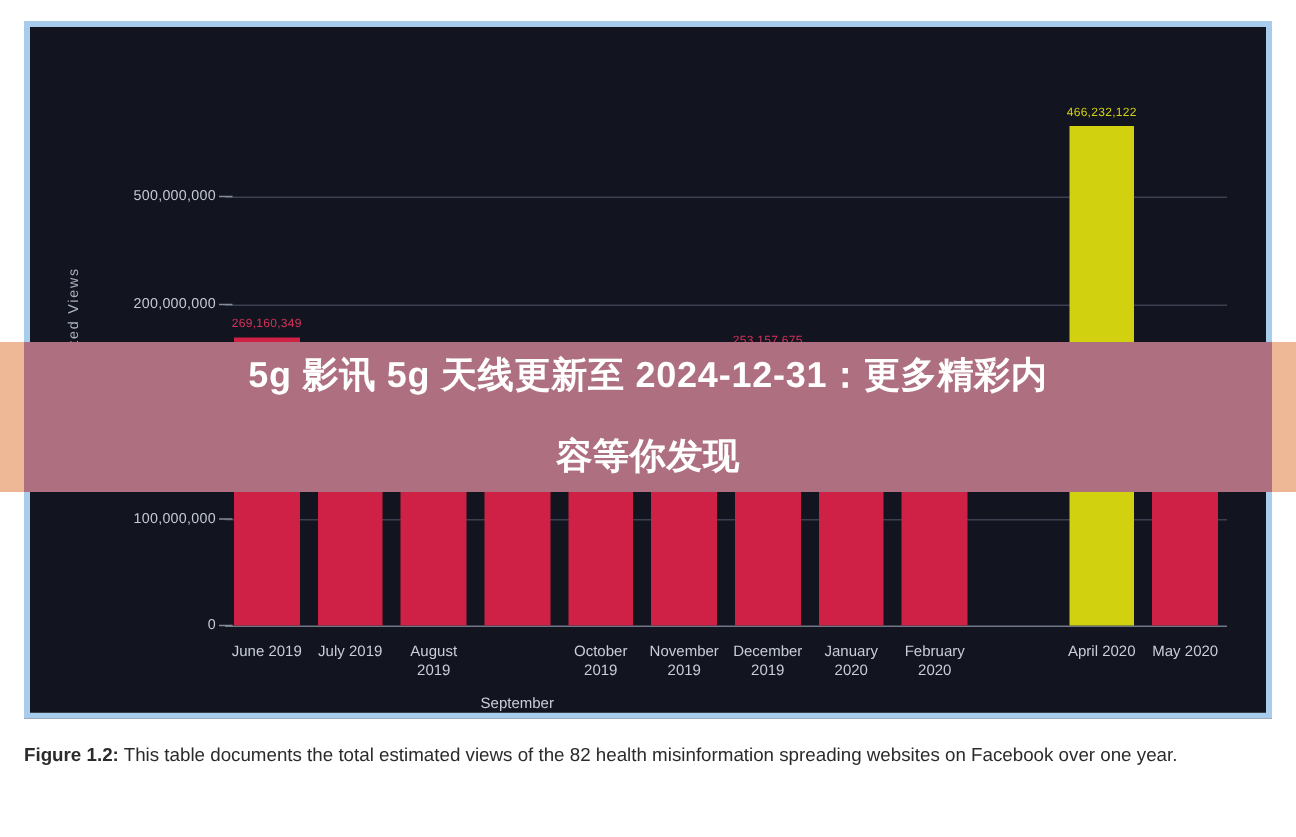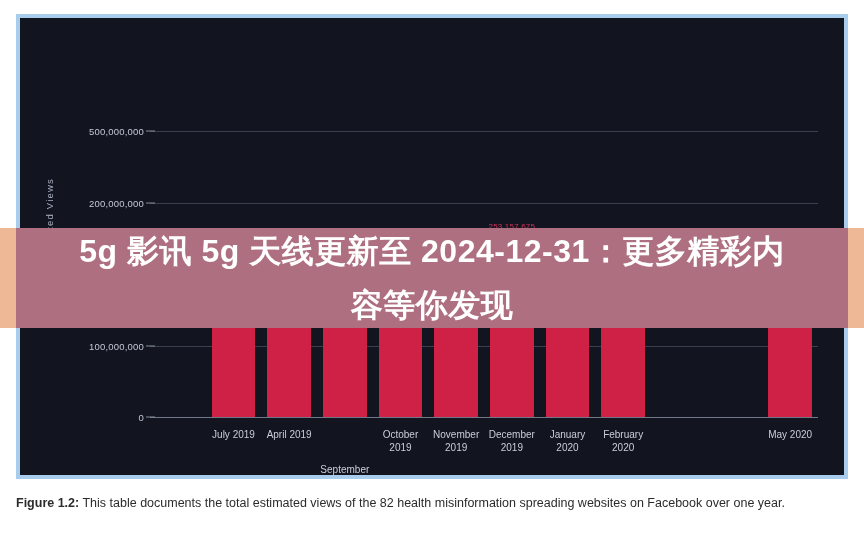--- a/index.html
+++ b/index.html
@@ -66,21 +66,21 @@
     position:absolute;left:0;top:228px;width:864px;height:100px;
     background:#eeb897;
   }
   #overlay-tint{
     position:absolute;left:16px;top:228px;width:832px;height:100px;
     background:rgba(150,85,120,.72);
   }
   #overlay-text{
     position:absolute;left:0;top:228px;width:864px;height:100px;
     display:flex;flex-direction:column;align-items:center;justify-content:center;
-    color:#ffffff;font-size:32px;font-weight:bold;line-height:38px;
+    color:#ffffff;font-size:24px;font-weight:bold;line-height:38px;
     letter-spacing:.5px;text-align:center;gap:16px;
   }
 
   
   #caption{
     position:absolute;left:16px;top:492px;width:828px;
     font-family:"Liberation Sans",sans-serif;
     font-size:12.5px;line-height:22px;color:#2b2b2b;
   }
   #caption b{font-weight:bold;}
@@ -106,27 +106,32 @@
           <div class="ytick-dash" style="top: 327.5px;"></div>
           <div class="ytick" style="top: 327.5px;">100,000,000</div>
           <div class="ytick-dash" style="top: 256px;"></div>
           <div class="ytick" style="top: 256px;">200,000,000</div>
           <div class="ytick-dash" style="top: 184.5px;"></div>
           <div class="ytick" style="top: 184.5px;">200,000,000</div>
           <div class="ytick-dash" style="top: 113px;"></div>
           <div class="ytick" style="top: 113px;">500,000,000</div>
         </div>
       <div id="bars">
+          <div class="bar-slot" style="left: 0%; width: 8.33333%;">
+            <div class="bar" title="June 2019: 269,160,349" style="height: 192.45px; bottom: 58px;"></div>
+            <div class="bar-value" style="top: 192.55px;">269,160,349</div>
+            <div class="bar-label" style="top: 411px;">June 2019</div>
+          </div>
           <div class="bar-slot" style="left: 8.33333%; width: 8.33333%;">
             <div class="bar" title="July 2019: 188,000,000" style="height: 134.42px; bottom: 58px;"></div>
             <div class="bar-label" style="top: 411px;">July 2019</div>
           </div>
           <div class="bar-slot" style="left: 16.6667%; width: 8.33333%;">
             <div class="bar" title="August 2019: 152,000,000" style="height: 108.68px; bottom: 58px;"></div>
-            <div class="bar-label" style="top: 411px;">April 2019</div>
+            <div class="bar-label" style="top: 411px;">August 2019</div>
           </div>
           <div class="bar-slot" style="left: 25%; width: 8.33333%; margin-top: 35px;">
             <div class="bar" title="September 2019: 144,000,000" style="height: 102.96px; bottom: 58px;"></div>
             <div class="bar-label" style="top: 411px;">September<br>2019</div>
           </div>
           <div class="bar-slot" style="left: 33.3333%; width: 8.33333%;">
             <div class="bar" title="October 2019: 148,000,000" style="height: 105.82px; bottom: 58px;"></div>
             <div class="bar-label" style="top: 411px;">October<br>2019</div>
           </div>
           <div class="bar-slot" style="left: 41.6667%; width: 8.33333%;">
@@ -139,20 +144,25 @@
             <div class="bar-label" style="top: 411px;">December<br>2019</div>
           </div>
           <div class="bar-slot" style="left: 58.3333%; width: 8.33333%;">
             <div class="bar" title="January 2020: 208,000,000" style="height: 148.72px; bottom: 58px;"></div>
             <div class="bar-label" style="top: 411px;">January<br>2020</div>
           </div>
           <div class="bar-slot" style="left: 66.6667%; width: 8.33333%;">
             <div class="bar" title="February 2020: 126,000,000" style="height: 90.09px; bottom: 58px;"></div>
             <div class="bar-label" style="top: 411px;">February<br>2020</div>
           </div>
+          <div class="bar-slot" style="left: 83.3333%; width: 8.33333%;">
+            <div class="bar highlight" title="April 2020: 466,232,122" style="height: 333.356px; bottom: 58px;"></div>
+            <div class="bar-value highlight" style="top: 51.644px;">466,232,122</div>
+            <div class="bar-label" style="top: 411px;">April 2020</div>
+          </div>
           <div class="bar-slot" style="left: 91.6667%; width: 8.33333%;">
             <div class="bar" title="May 2020: 200,000,000" style="height: 143px; bottom: 58px;"></div>
             <div class="bar-label" style="top: 411px;">May 2020</div>
           </div>
         </div>
     </div>
 
   </div>
 </div>
 

